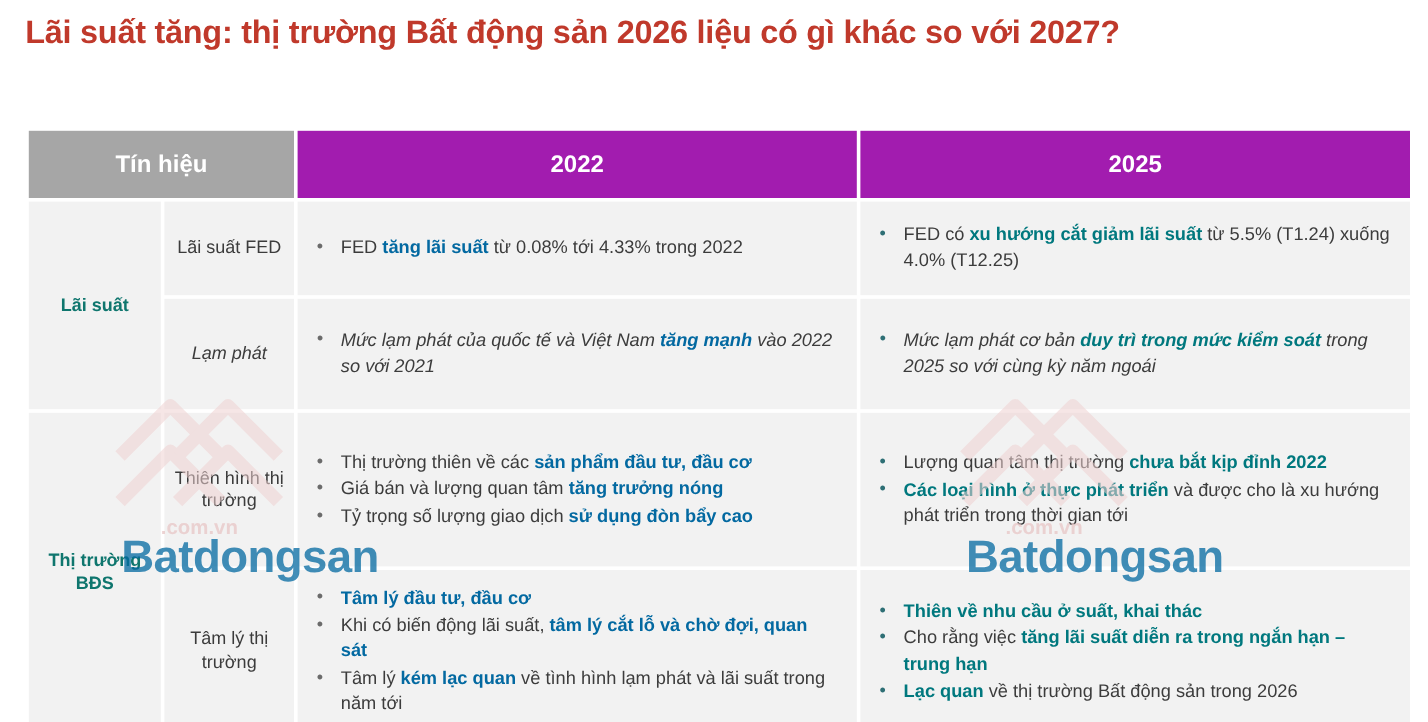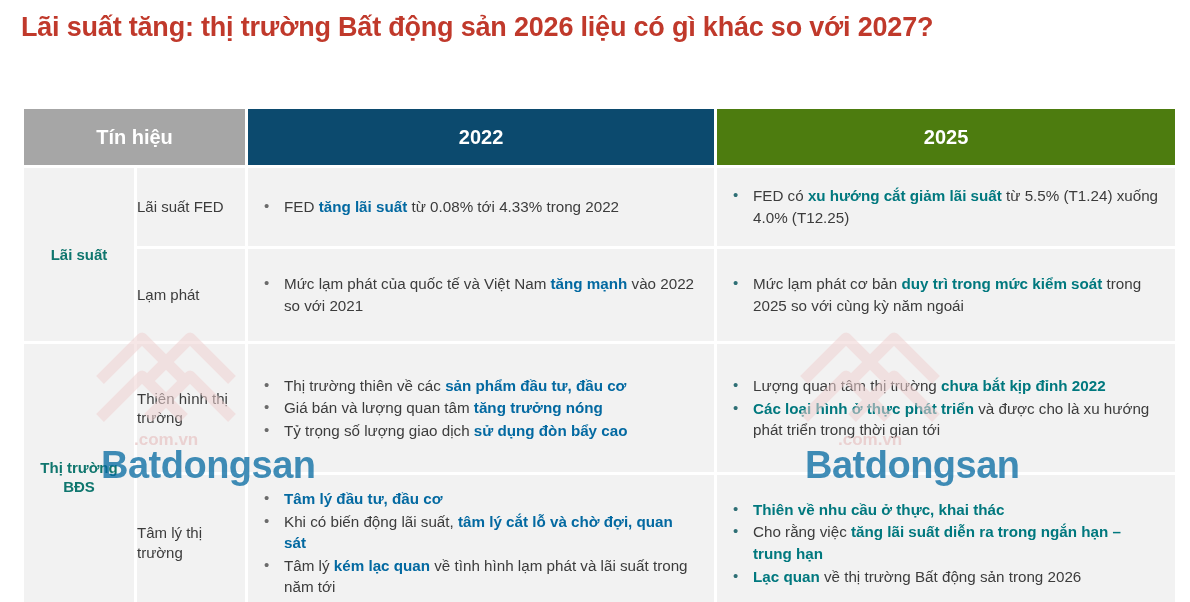--- a/index.html
+++ b/index.html
@@ -45,39 +45,39 @@
     font-size:20px;
     font-weight:bold;
     color:#ffffff;
     text-align:center;
     vertical-align:middle;
     padding:0;
     border:0;
     margin-left:41px;
   }
   th.h-signal{background:#A6A6A6;}
-  th.h-2022{background:#0c4a6e;}
-  th.h-2025{background:#4d7c0f;}
+  th.h-2022{background:#a21caf;}
+  th.h-2025{background:#a21caf;}
 
   
   td{
     background:#F2F2F2;
     vertical-align:middle;
     padding:0;
     border:0;
   }
   td.group-cell{
     text-align:center;
     font-size:15px;
     font-weight:bold;
     color:#0f766e;
     line-height:1.28;
   }
   td.signal-cell{
-    text-align:left;
+    text-align:center;
     font-size:15px;
     color:#3C3C3C;
     line-height:1.3;
   }
   td.content-cell{
     padding:13px 16px 13px 10px;
   }
 
   
   ul.bullets{
@@ -164,21 +164,21 @@
           <ul class="bullets">
             <li>FED <b class="hl-red">tăng lãi suất</b> từ 0.08% tới 4.33% trong 2022</li>
           </ul>
         </td>
         <td class="content-cell col2025">
           <ul class="bullets">
             <li>FED có <b class="hl-teal">xu hướng cắt giảm lãi suất</b> từ 5.5% (T1.24) xuống 4.0% (T12.25)</li>
           </ul>
         </td>
       </tr>
-      <tr style="height: 92px;">
+      <tr style="height: 92px; font-style: italic;">
         <td class="signal-cell">Lạm phát</td>
         <td class="content-cell col2022">
           <ul class="bullets">
             <li>Mức lạm phát của quốc tế và Việt Nam <b class="hl-red">tăng mạnh</b> vào 2022 so với 2021</li>
           </ul>
         </td>
         <td class="content-cell col2025">
           <ul class="bullets">
             <li>Mức lạm phát cơ bản <b class="hl-teal">duy trì trong mức kiểm soát</b> trong 2025 so với cùng kỳ năm ngoái</li>
           </ul>
@@ -205,21 +205,21 @@
         <td class="signal-cell">Tâm lý thị trường</td>
         <td class="content-cell col2022">
           <ul class="bullets">
             <li class="accent-bullet"><b class="hl-red">Tâm lý đầu tư, đầu cơ</b></li>
             <li>Khi có biến động lãi suất, <b class="hl-red">tâm lý cắt lỗ và chờ đợi, quan sát</b></li>
             <li>Tâm lý <b class="hl-red">kém lạc quan</b> về tình hình lạm phát và lãi suất trong năm tới</li>
           </ul>
         </td>
         <td class="content-cell col2025">
           <ul class="bullets">
-            <li class="accent-bullet"><b class="hl-teal">Thiên về nhu cầu ở thực, khai thác</b></li>
+            <li class="accent-bullet"><b class="hl-teal">Thiên về nhu cầu ở suất, khai thác</b></li>
             <li>Cho rằng việc <b class="hl-teal">tăng lãi suất diễn ra trong ngắn hạn – trung hạn</b></li>
             <li><b class="hl-teal">Lạc quan</b> về thị trường Bất động sản trong 2026</li>
           </ul>
         </td>
       </tr>
     </tbody>
 </table>
 
 <div class="watermark" id="watermark-left">
   <svg class="wm-logo" style="left:26px; top:0px;" width="148" height="112" viewBox="0 0 148 112">

